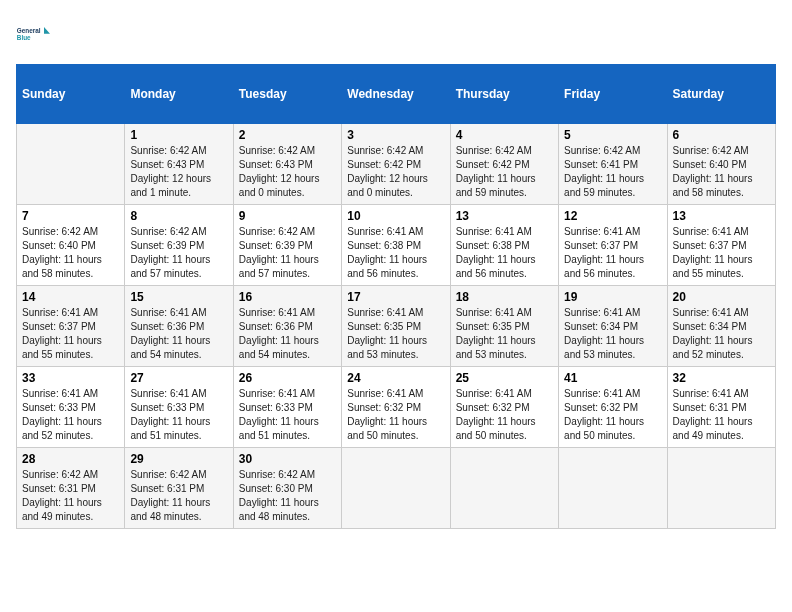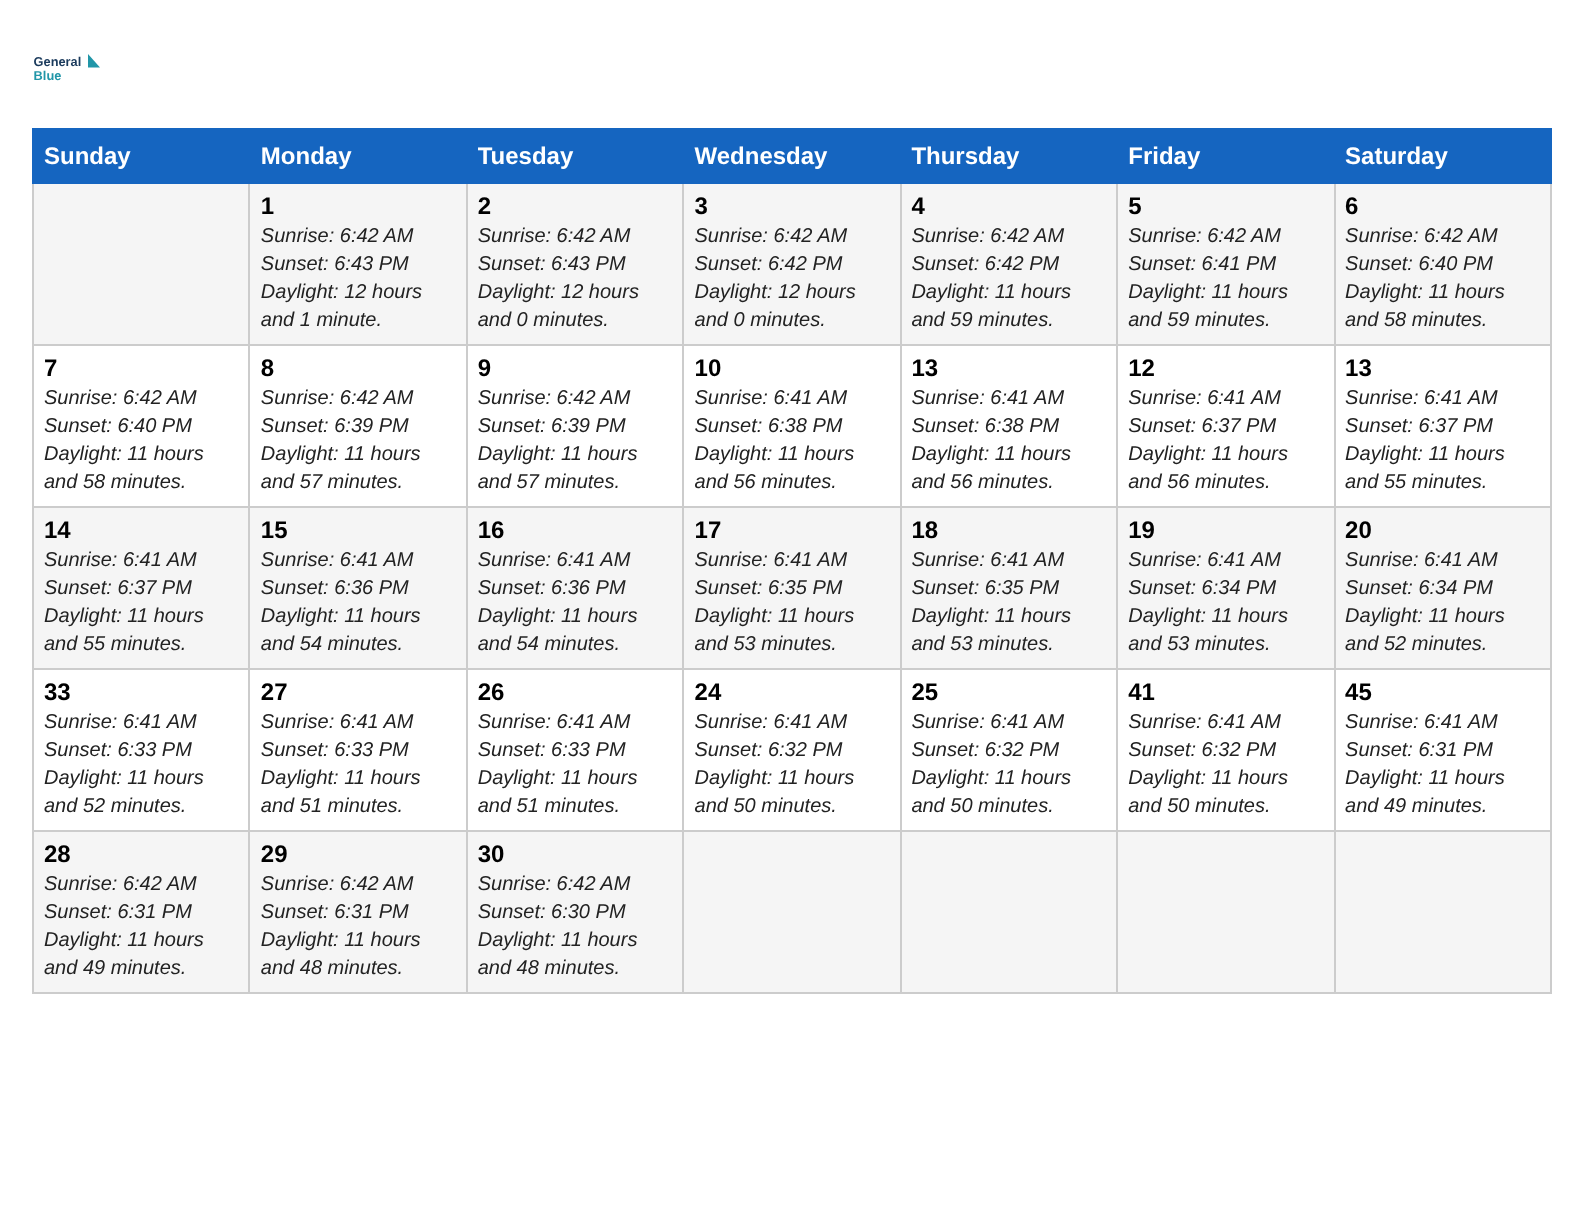--- a/index.html
+++ b/index.html
@@ -39,21 +39,21 @@
     }
     table {
       width: 100%;
       border-collapse: collapse;
       font-size: 11px;
     }
     thead tr th {
       background-color: #1565c0;
       color: #fff;
       text-align: left;
-      padding: 6px 5px;
+      padding: 22px 5px;
       font-size: 12px;
       font-weight: bold;
       border: 1px solid #1565c0;
     }
     tbody tr td {
       border: 1px solid #ccc;
       vertical-align: top;
       padding: 4px 5px;
       min-height: 80px;
       height: 80px;
@@ -62,21 +62,20 @@
     tbody tr td .day-num {
       font-weight: bold;
       font-size: 12px;
       margin-bottom: 2px;
       display: block;
     }
     tbody tr td .day-info {
       font-size: 10px;
       color: #222;
       line-height: 1.4;
-      font-style: italic;
     }
     tbody tr:nth-child(odd) td {
       background-color: #f5f5f5;
     }
     tbody tr:nth-child(even) td {
       background-color: #fff;
     }
     td.empty {
       background-color: inherit;
     }
@@ -217,21 +216,21 @@
         </td>
         <td>
           <span class="day-num">25</span>
           <div class="day-info">Sunrise: 6:41 AM<br>Sunset: 6:32 PM<br>Daylight: 11 hours<br>and 50 minutes.</div>
         </td>
         <td>
           <span class="day-num">41</span>
           <div class="day-info">Sunrise: 6:41 AM<br>Sunset: 6:32 PM<br>Daylight: 11 hours<br>and 50 minutes.</div>
         </td>
         <td>
-          <span class="day-num">45</span>
+          <span class="day-num">32</span>
           <div class="day-info">Sunrise: 6:41 AM<br>Sunset: 6:31 PM<br>Daylight: 11 hours<br>and 49 minutes.</div>
         </td>
       </tr>
       <tr>
         <td>
           <span class="day-num">28</span>
           <div class="day-info">Sunrise: 6:42 AM<br>Sunset: 6:31 PM<br>Daylight: 11 hours<br>and 49 minutes.</div>
         </td>
         <td>
           <span class="day-num">29</span>

